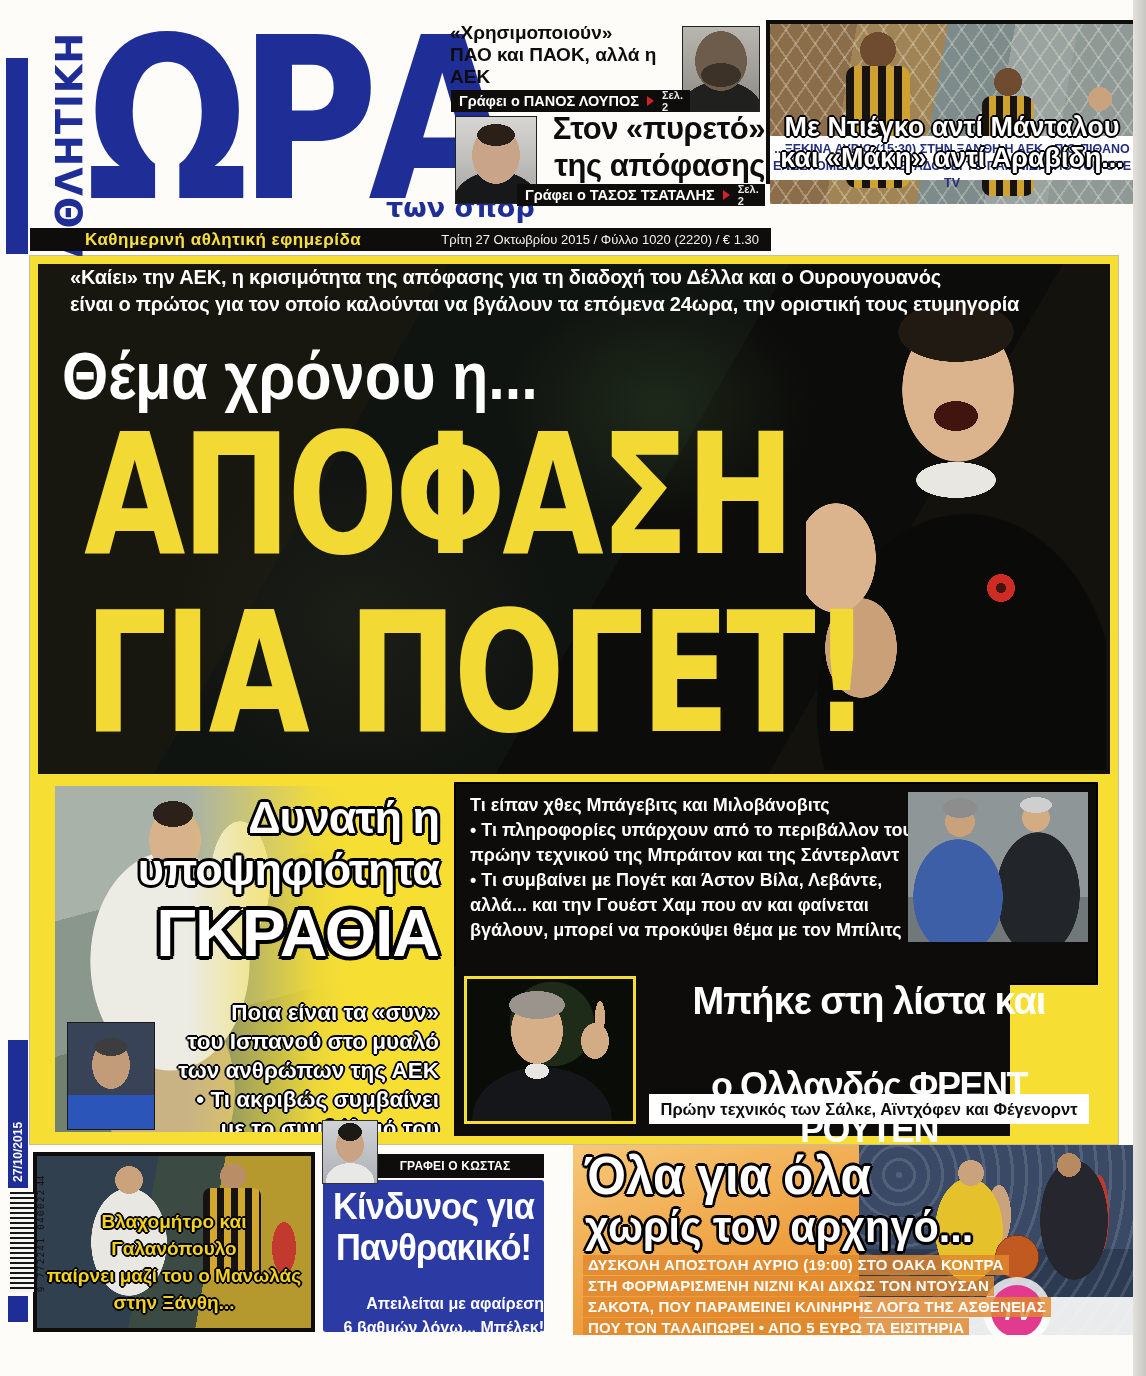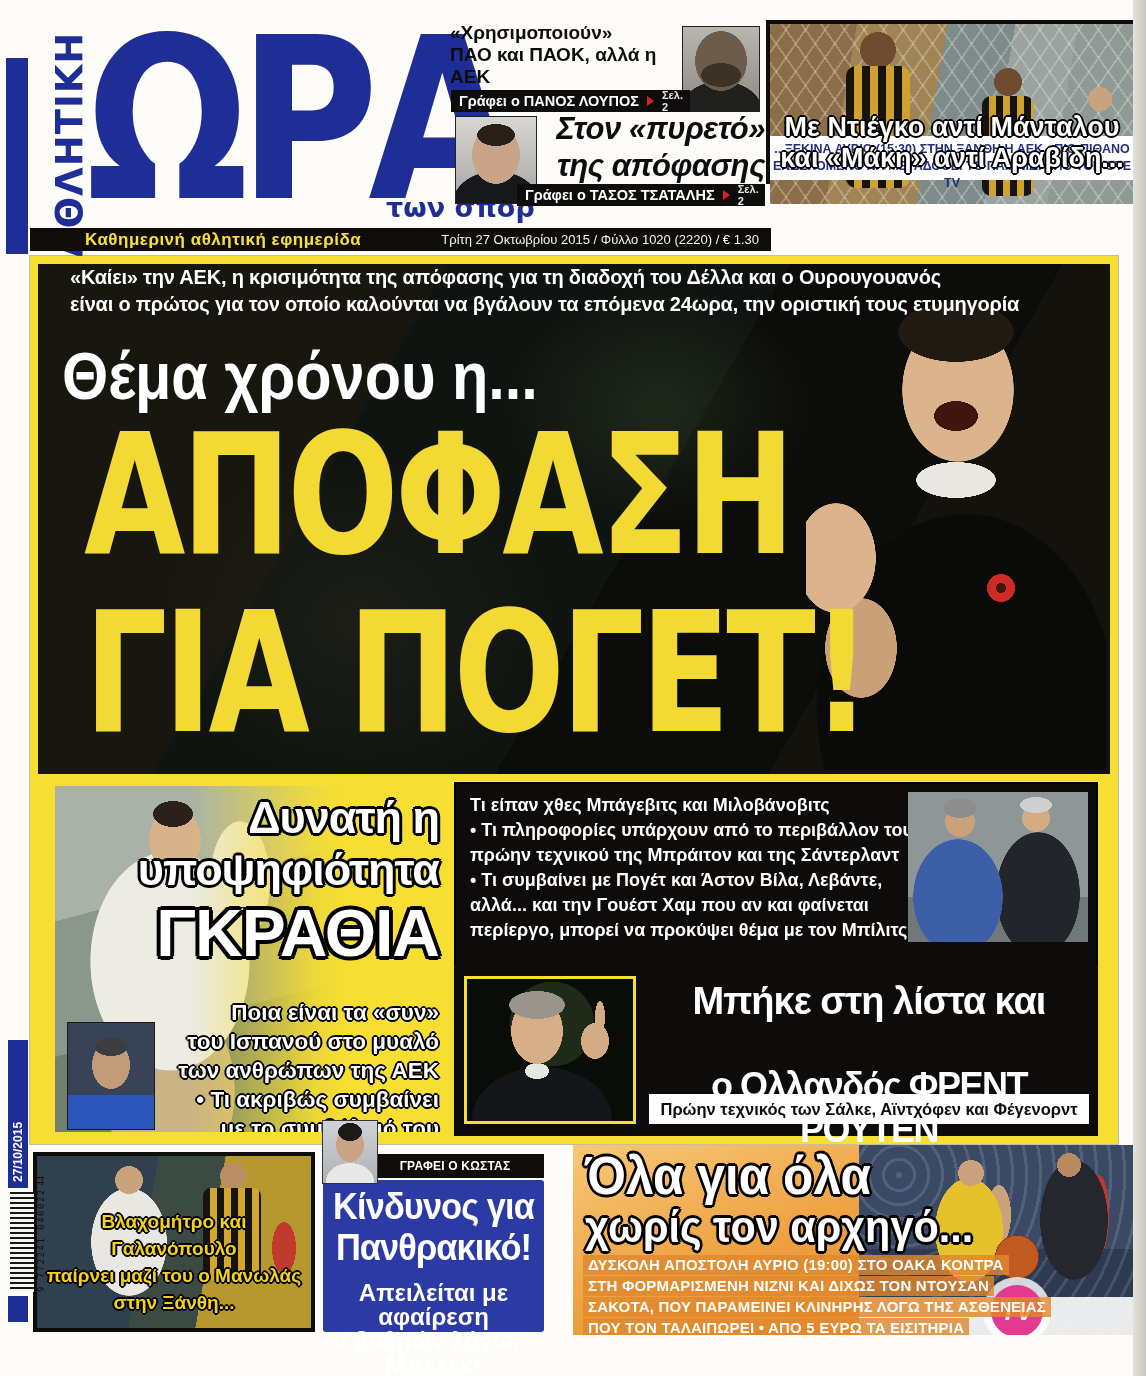--- a/index.html
+++ b/index.html
@@ -42,21 +42,21 @@
   .arrow{width:0;height:0;border-top:5px solid transparent;border-bottom:5px solid transparent;
          border-left:7px solid #d5222a;margin-left:auto;}
   .strip .pg{color:#e8e8e8;font-size:11px;font-weight:bold;}
   .t2-photo{left:455px;top:116px;width:80px;height:86px;border:1px solid #222;
     background:
       radial-gradient(ellipse 19px 11px at 40px 18px,#2a2018 0 99%,transparent 100%),
       radial-gradient(ellipse 24px 29px at 40px 38px,#c9a488 0 99%,transparent 100%),
       radial-gradient(ellipse 44px 34px at 40px 88px,#17181a 0 99%,transparent 100%),
       linear-gradient(180deg,#d8d6d2,#a8a6a2);}
   .t2-head{left:542px;top:110px;width:223px;text-align:right;font-size:31px;line-height:37px;
-           font-weight:bold;color:#0d0d0d;letter-spacing:-.5px;font-style:italic;}
+           font-weight:bold;color:#0d0d0d;letter-spacing:-.5px;}
 
   
   .aek-box{left:766px;top:20px;width:372px;height:164px;border:4px solid #0e0d0b;box-sizing:border-box;background:#fff;}
   .aek-photo{position:absolute;left:0;top:0;width:364px;height:180px;overflow:hidden;
     background:
       radial-gradient(circle 18px at 108px 26px,#6f4b2f 0 99%,transparent 100%),
       radial-gradient(circle 14px at 238px 58px,#6f4b2f 0 99%,transparent 100%),
       radial-gradient(circle 12px at 330px 75px,#c9a27e 0 99%,transparent 100%),
       repeating-linear-gradient(55deg,rgba(250,246,230,.25) 0 2px,transparent 2px 16px),
       repeating-linear-gradient(-55deg,rgba(250,246,230,.25) 0 2px,transparent 2px 16px),
@@ -124,21 +124,21 @@
     background:
       radial-gradient(ellipse 17px 10px at 52px 16px,#8d8d8d 0 99%,transparent 100%),
       radial-gradient(circle 15px at 52px 30px,#c9a27c 0 99%,transparent 100%),
       radial-gradient(ellipse 16px 8px at 128px 13px,#cfcfcf 0 99%,transparent 100%),
       radial-gradient(circle 14px at 128px 26px,#d3ac84 0 99%,transparent 100%),
       radial-gradient(ellipse 45px 58px at 50px 105px,#3c5fa8 0 99%,transparent 100%),
       radial-gradient(ellipse 42px 62px at 130px 102px,#222529 0 99%,transparent 100%),
       linear-gradient(180deg,#8e9697 0 70%,#70787a 70%);}
 
   
-  .rutten{position:absolute;left:424px;top:710px;width:644px;height:170px;background:#0d0c0a;}
+  .rutten{position:absolute;left:424px;top:710px;width:556px;height:170px;background:#0d0c0a;}
   .rutten-photo{position:absolute;left:10px;top:10px;width:172px;height:148px;border:3px solid #f6de33;box-sizing:border-box;
     background:
       radial-gradient(ellipse 14px 18px at 128px 62px,#d3ab85 0 99%,transparent 100%),
       radial-gradient(ellipse 5px 16px at 133px 38px,#d3ab85 0 99%,transparent 100%),
       radial-gradient(ellipse 28px 14px at 70px 26px,#9a948c 0 99%,transparent 100%),
       radial-gradient(ellipse 26px 33px at 70px 52px,#d6ae88 0 99%,transparent 100%),
       radial-gradient(ellipse 12px 8px at 70px 92px,#e8e6e2 0 99%,transparent 100%),
       radial-gradient(ellipse 70px 52px at 75px 140px,#15161a 0 99%,transparent 100%),
       radial-gradient(circle 60px at 85px 45px,#1d2b18 0 70%,transparent 71%),
       linear-gradient(#0a0c08,#0a0c08);}
@@ -164,21 +164,21 @@
     background:
       radial-gradient(ellipse 12px 9px at 27px 11px,#1d1a16 0 99%,transparent 100%),
       radial-gradient(ellipse 14px 17px at 27px 24px,#caa382 0 99%,transparent 100%),
       radial-gradient(ellipse 24px 18px at 27px 60px,#e8e8e6 0 99%,transparent 100%),
       linear-gradient(#cfd2d6,#aeb2b6);}
   .pli-strip{left:366px;top:1154px;width:178px;height:24px;background:#0e0d0b;color:#fff;
              font-size:12px;font-weight:bold;line-height:24px;text-align:center;letter-spacing:.2px;}
   .pan-box{left:323px;top:1180px;width:221px;height:152px;background:#2c3ba4;border-radius:3px;
            text-align:center;color:#fff;font-weight:bold;}
   .pan-h{font-size:37px;line-height:41px;letter-spacing:-1px;transform:scaleX(.93);transform-origin:50% 0;margin-top:6px;}
-  .pan-s{font-size:24px;line-height:24px;margin-top:13px;}
+  .pan-s{font-size:16px;line-height:24px;margin-top:24px;text-align:right;}
 
   .basket{left:573px;top:1145px;width:561px;height:190px;overflow:hidden;
           background:linear-gradient(160deg,#f7c878,#ee9f3f 45%,#e07f22);}
   .basket-photo{position:absolute;right:0;top:0;width:275px;height:190px;
     background:
       radial-gradient(circle 22px at 158px 112px,#c05a20 0 96%,#7c3410 97% 99%,transparent 100%),
       radial-gradient(circle 13px at 112px 28px,#caa27c 0 99%,transparent 100%),
       radial-gradient(ellipse 34px 52px at 110px 85px,#e5c22c 0 99%,transparent 100%),
       radial-gradient(ellipse 12px 30px at 140px 70px,#caa27c 0 99%,transparent 100%),
       radial-gradient(circle 12px at 210px 20px,#b88a60 0 99%,transparent 100%),
@@ -292,21 +292,21 @@
       <div class="inset-photo"></div>
     </div>
 
     <div class="briefing">
       <div class="briefing-text">
         <span>Τι είπαν χθες Μπάγεβιτς και Μιλοβάνοβιτς</span><br>
         <span>• Τι πληροφορίες υπάρχουν από το περιβάλλον του</span><br>
         <span>πρώην τεχνικού της Μπράιτον και της Σάντερλαντ</span><br>
         <span>• Τι συμβαίνει με Πογέτ και Άστον Βίλα, Λεβάντε,</span><br>
         <span>αλλά... και την Γουέστ Χαμ που αν και φαίνεται</span><br>
-        <span>περίεργο, μπορεί να προκύψει θέμα με τον Μπίλιτς</span>
+        <span>βγάλουν, μπορεί να προκύψει θέμα με τον Μπίλιτς</span>
       </div>
       <div class="coaches"></div>
     </div>
 
     <div class="rutten">
       <div class="rutten-photo"></div>
       <div class="rutten-head">
         <div class="rutten-l1">Μπήκε στη λίστα και</div>
         <div class="rutten-l2">ο Ολλανδός ΦΡΕΝΤ ΡΟΥΤΕΝ</div>
       </div>

